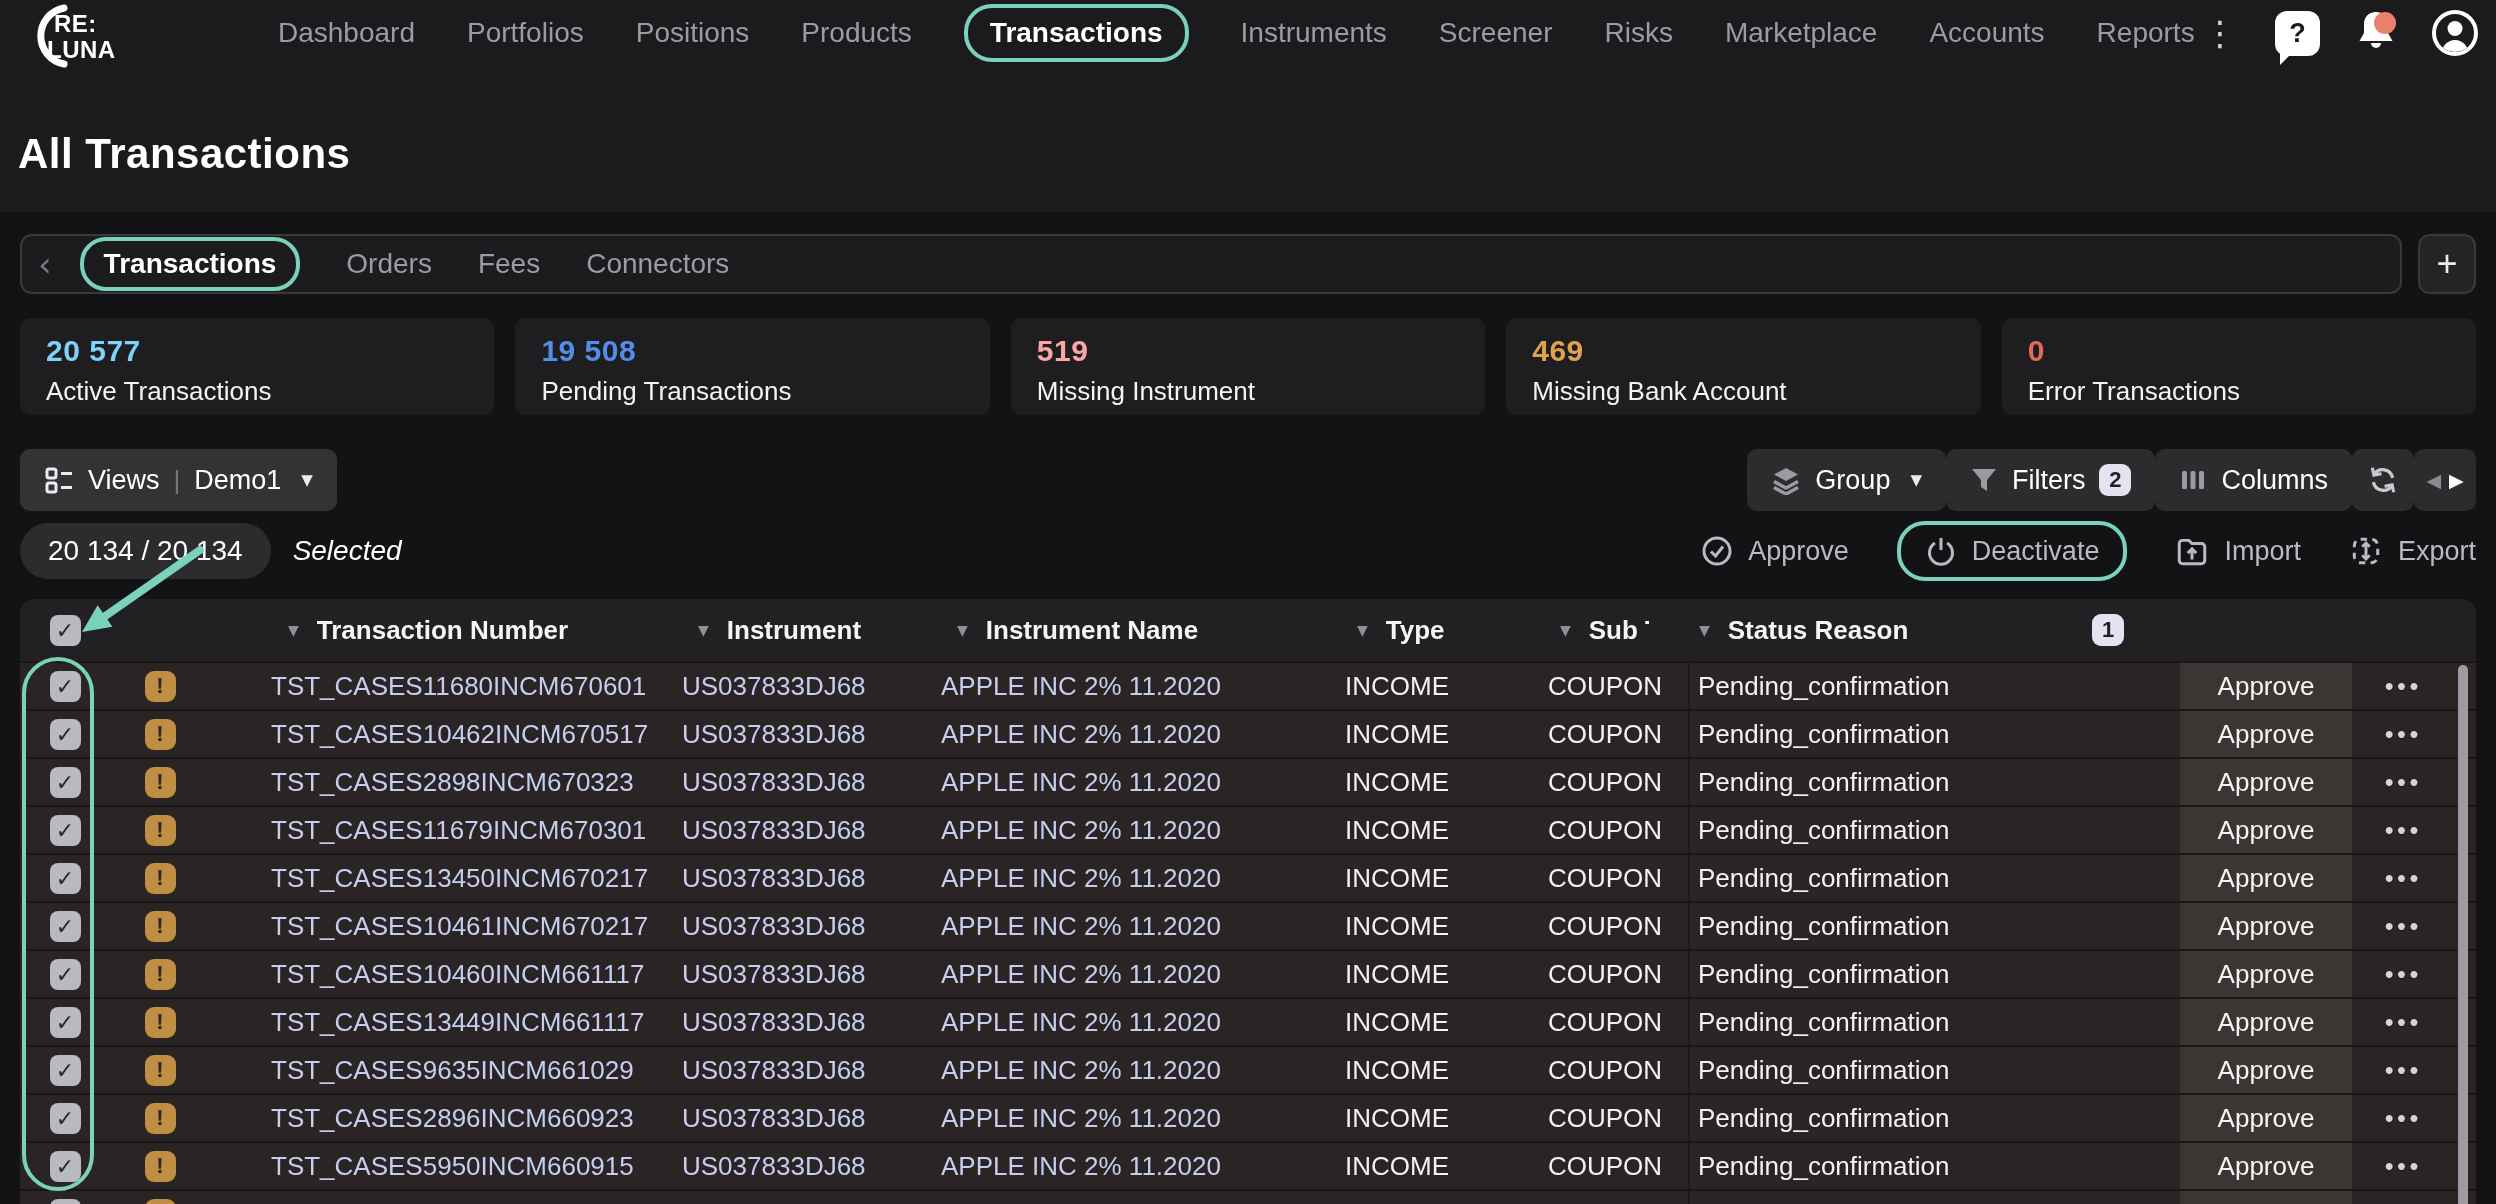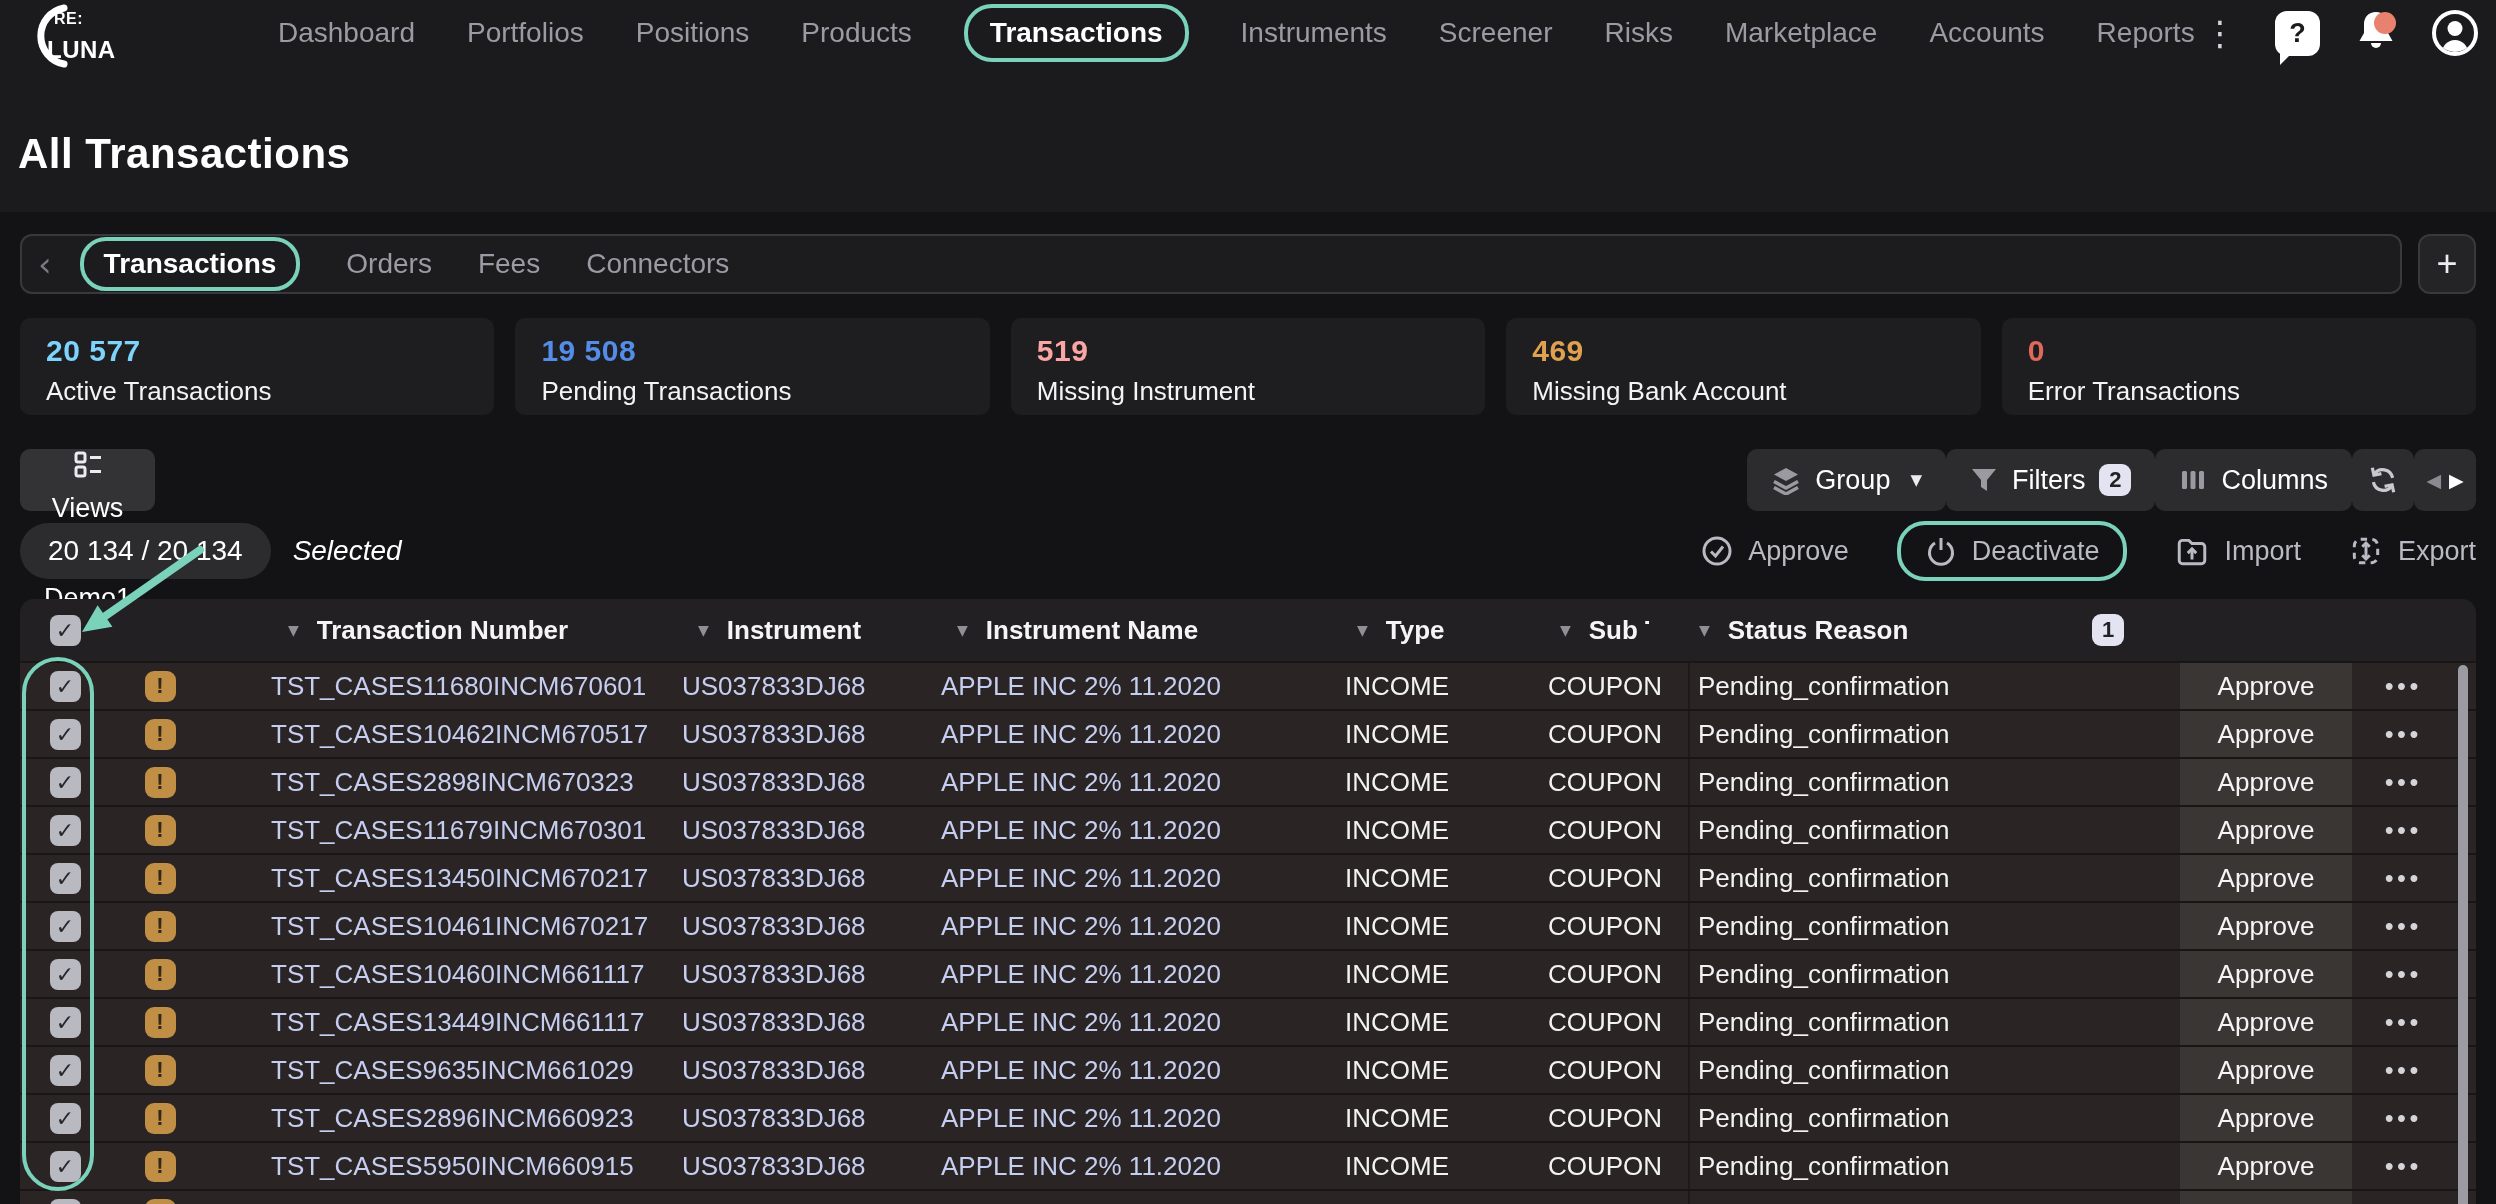--- a/index.html
+++ b/index.html
@@ -12,21 +12,21 @@
   *{margin:0;padding:0;box-sizing:border-box;}
   body{width:2496px;height:1204px;overflow:hidden;background:var(--pagebg);
        font-family:"Liberation Sans",sans-serif;color:#fff;}
   .glyph{font-family:"DejaVu Sans",sans-serif;}
 
   
   .top{background:var(--topbg);padding-bottom:34px;}
   .navbar{height:66px;display:flex;align-items:center;padding:0 18px;}
   .logo{position:relative;width:112px;height:64px;margin-top:6px;flex:none;}
   .logo svg{position:absolute;left:0;top:0;}
-  .logo .l1{position:absolute;left:36px;top:6px;font-size:16px;font-weight:700;letter-spacing:.5px;}
+  .logo .l1{position:absolute;left:36px;top:6px;font-size:24px;font-weight:700;letter-spacing:.5px;}
   .logo .l2{position:absolute;left:29px;top:32px;font-size:24px;font-weight:700;letter-spacing:.5px;}
   .nav-menu{display:flex;align-items:center;gap:52px;margin-left:148px;}
   .nav-item{color:var(--grey);font-size:28px;white-space:nowrap;cursor:pointer;}
   .nav-item.active{color:#fff;font-weight:600;border:4px solid var(--teal);
                    border-radius:28px;padding:9px 22px;margin:-13px 0;}
   .nav-right{margin-left:auto;display:flex;align-items:center;gap:32px;}
   .kebab{color:#d2d2d8;font-size:34px;line-height:1;padding:0 6px;}
   .help{width:45px;height:45px;background:#fff;border-radius:12px;position:relative;
         display:flex;align-items:center;justify-content:center;color:#1b1b1d;
         font-size:27px;font-weight:700;}
@@ -55,21 +55,21 @@
 
   .stats-row{display:flex;gap:21px;margin-top:24px;}
   .stat-card{flex:1;background:var(--cardbg);border-radius:10px;height:97px;
              padding:16px 26px;}
   .stat-value{font-size:30px;font-weight:700;letter-spacing:.5px;}
   .stat-label{font-size:26px;color:#f4f4f6;margin-top:8px;}
 
   .toolbar{display:flex;align-items:center;margin-top:34px;}
   .btn{height:62px;border-radius:10px;display:flex;align-items:center;gap:14px;
        padding:0 24px;font-size:27px;color:#fff;cursor:pointer;}
-  .views-btn{background:var(--btn2);flex-direction:column;}
+  .views-btn{background:var(--btn2);}
   .vdiv{color:#77777e;font-size:26px;}
   .caret{font-size:15px;color:#ececf0;margin-left:6px;}
   .toolbar-right{margin-left:auto;display:flex;}
   .tbtn{background:var(--btn);}
   .sq{width:62px;padding:0;justify-content:center;}
   .badge{min-width:32px;height:32px;background:#e3e3f2;color:#222226;border-radius:9px;
          font-size:22px;font-weight:700;display:flex;align-items:center;justify-content:center;padding:0 6px;}
 
   .selection-row{display:flex;align-items:center;margin-top:12px;}
   .sel-pill{height:56px;background:var(--btn);border-radius:28px;padding:0 28px;

